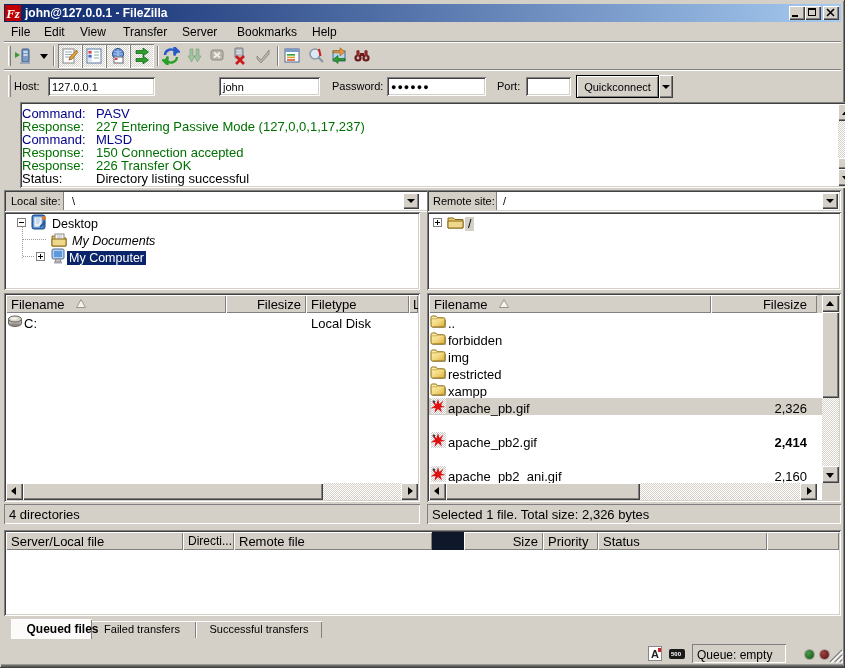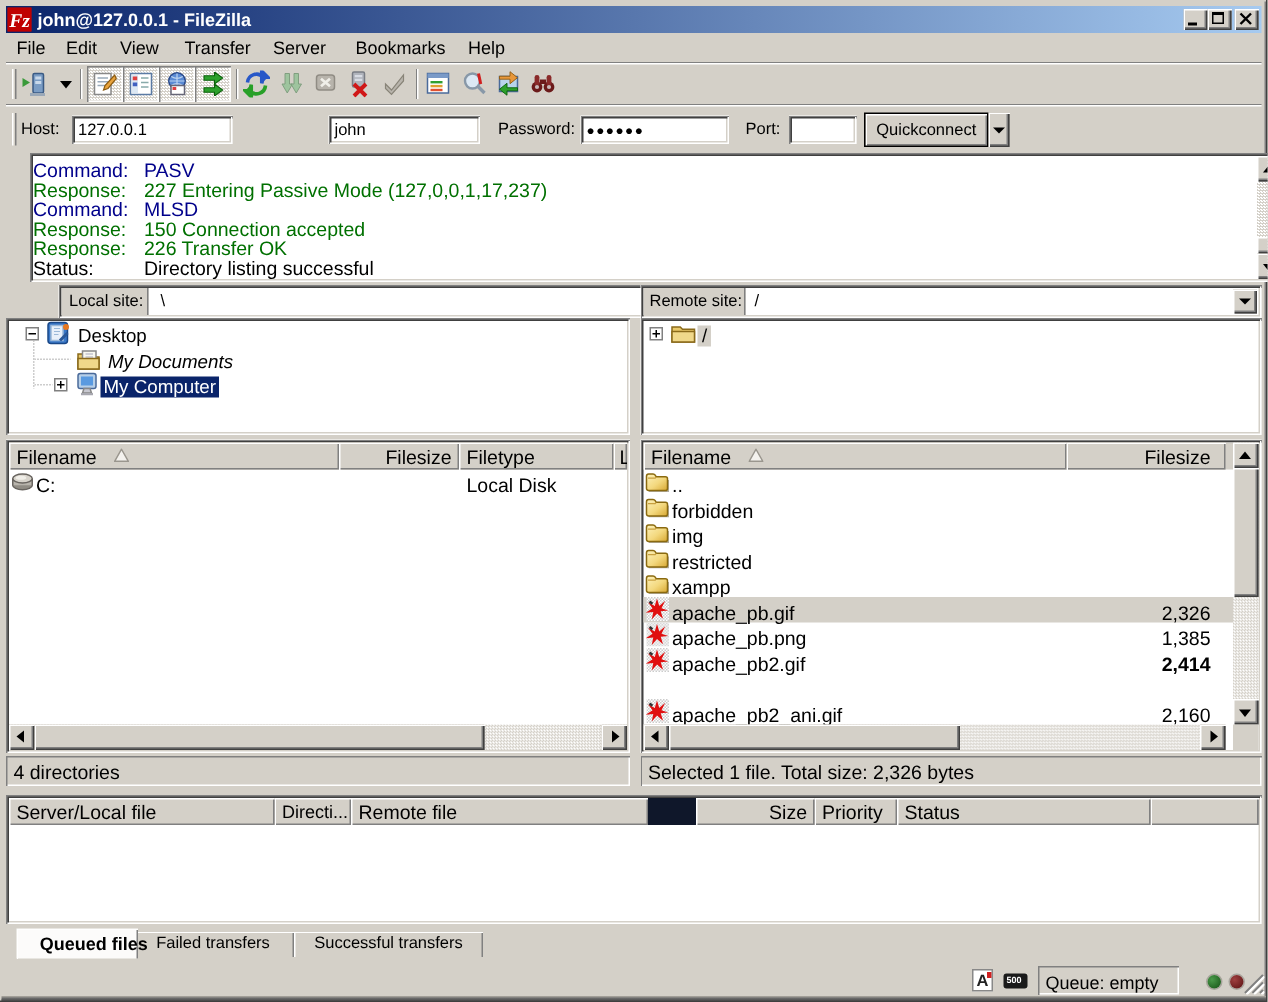--- a/index.html
+++ b/index.html
@@ -235,21 +235,21 @@
       </div>
   </div>
 
   <div class="abs checker" style="left:818px;top:2px;width:17px;height:82px;">
     <div class="abs raise2 arrU" style="left:0;top:0;width:17px;height:17px;background:#d4d0c8;"></div>
     <div class="abs raise2" style="left:0;top:54px;width:17px;height:11px;background:#d4d0c8;"></div>
     <div class="abs raise2 arrD" style="left:0;top:65px;width:17px;height:17px;background:#d4d0c8;"></div>
   </div>
 </div>
 
-<div class="abs field" style="left:4px;top:190px;width:496px;height:22px;margin-left:35px;">
+<div class="abs field" style="left:4px;top:190px;width:496px;height:22px;">
   <div class="abs" style="left:2px;top:2px;width:58px;height:18px;background:#d4d0c8;border-right:1px solid #808080;padding:3px 0 0 5px;">Local site:</div>
   <div class="abs" style="left:68px;top:5px;">\</div>
   <div class="abs raise2" style="left:399px;top:3px;width:16px;height:16px;background:#d4d0c8;">
       <div class="abs" style="left:4px;top:6px;width:0;height:0;border:4px solid transparent;border-top:4px solid #000;"></div>
     </div>
 </div>
 
 <div class="abs sunk2" style="left:4px;top:212px;width:416px;height:78px;background:#fff;font-size:12px;" id="localtree">
   <div class="abs" style="left:18px;top:15px;width:1px;height:32px;background-image:linear-gradient(#9a9a9a 1px,transparent 1px);background-size:1px 2px;"></div>
   <div class="abs" style="left:19px;top:27px;width:24px;height:1px;background-image:linear-gradient(90deg,#9a9a9a 1px,transparent 1px);background-size:2px 1px;"></div>
@@ -378,27 +378,20 @@
           <use href="#ifolder"></use>
         </svg>
         <span class="rowtxt" style="left:19px;">xampp</span>
       </div>
     <div class="row" style="top:85px;background:#d4d0c8;">
         <svg class="abs" style="left:1px;top:0px" width="16" height="16">
           <use href="#isplat"></use>
         </svg>
         <span class="rowtxt" style="left:19px;">apache_pb.gif</span>
         <span class="rowtxt" style="right:15px;">2,326</span>
-      </div>
-    <div class="row" style="top:102px;">
-        <svg class="abs" style="left:1px;top:0px" width="16" height="16">
-          <use href="#isplat"></use>
-        </svg>
-        <span class="rowtxt" style="left:19px;">apache_pb.png</span>
-        <span class="rowtxt" style="right:15px;">1,385</span>
       </div>
     <div class="row" style="top:119px;">
         <svg class="abs" style="left:1px;top:0px" width="16" height="16">
           <use href="#isplat"></use>
         </svg>
         <span class="rowtxt" style="left:19px;">apache_pb2.gif</span>
         <span class="rowtxt" style="right:15px;font-weight:bold;">2,414</span>
       </div>
     <div class="row" style="top:153px;">
         <svg class="abs" style="left:1px;top:0px" width="16" height="16">

